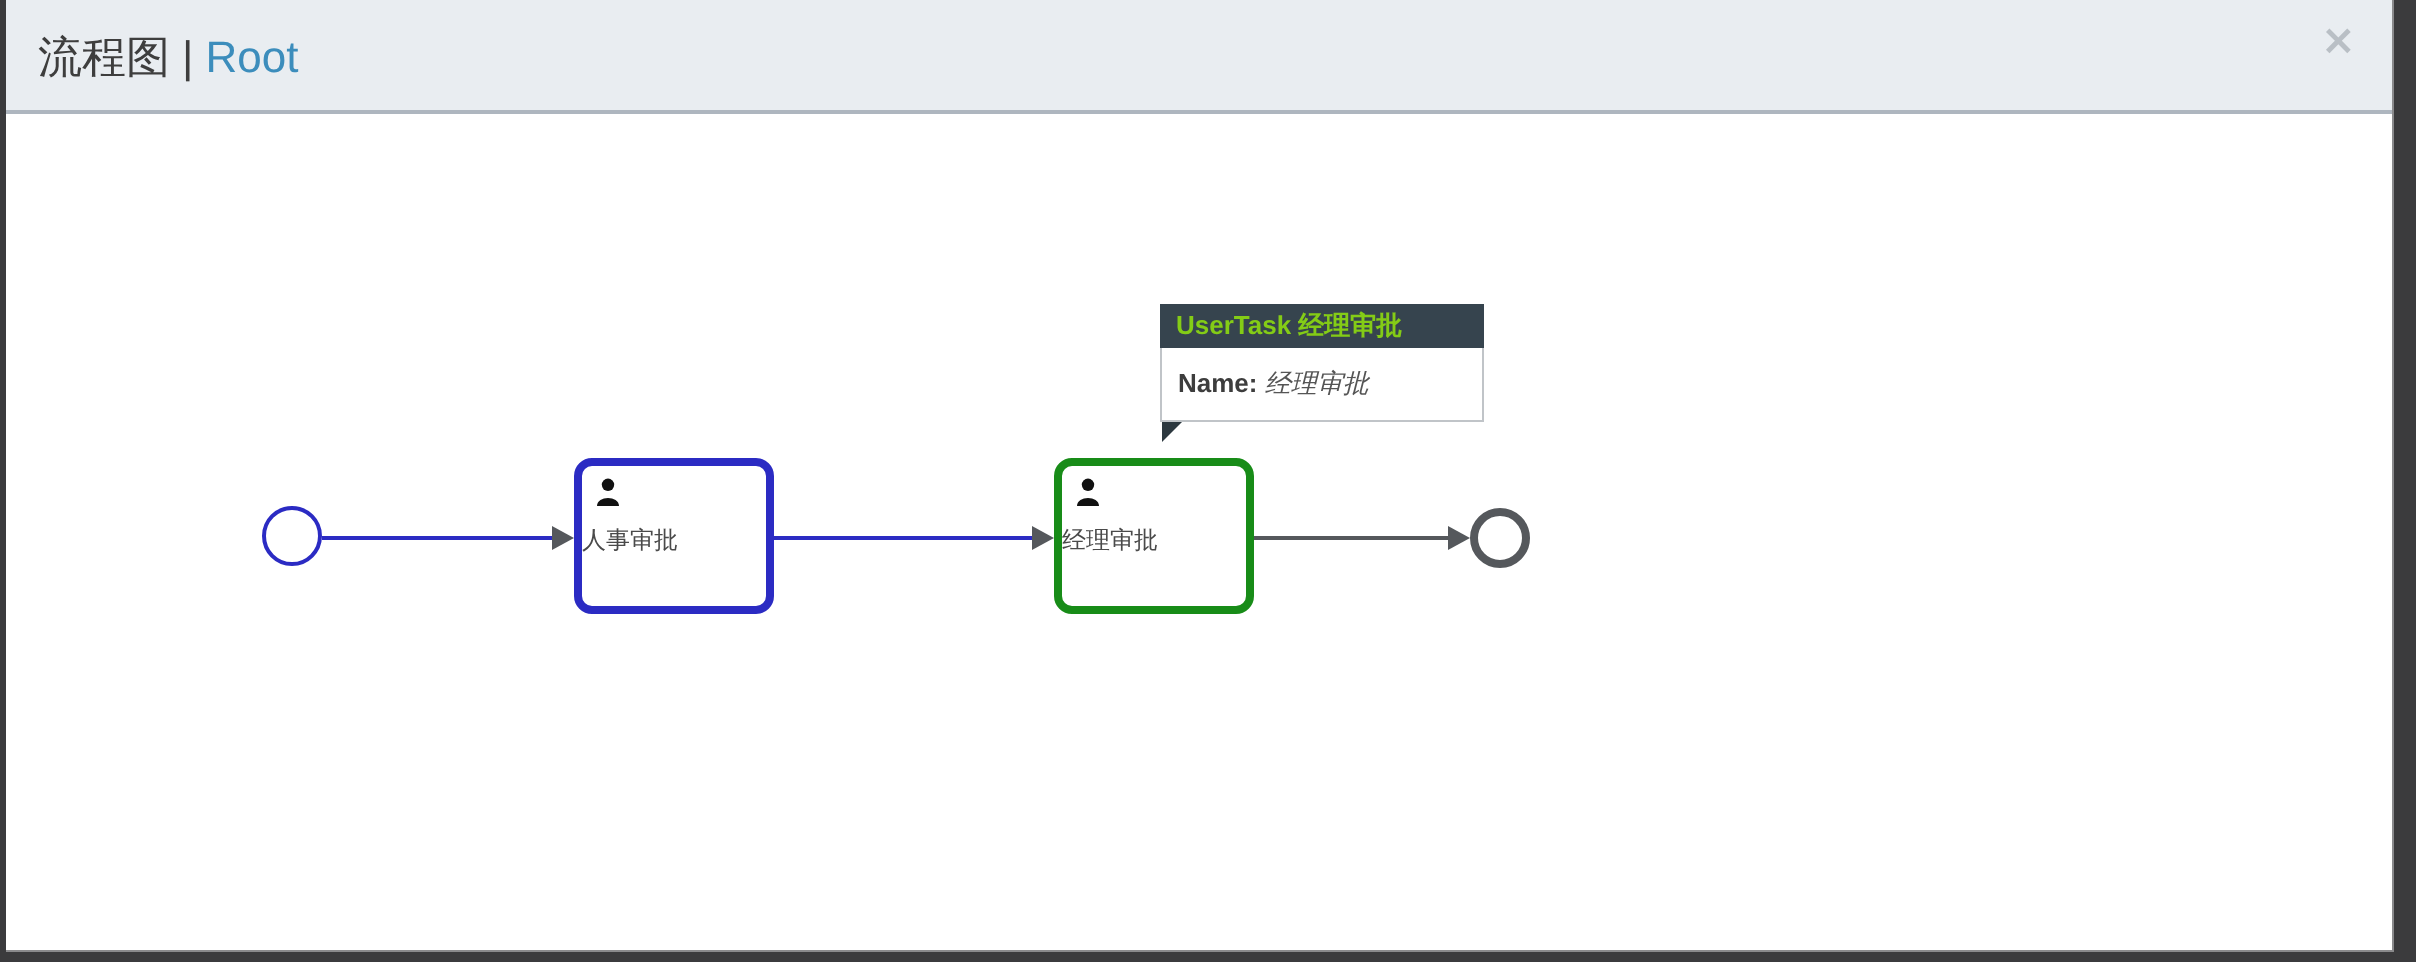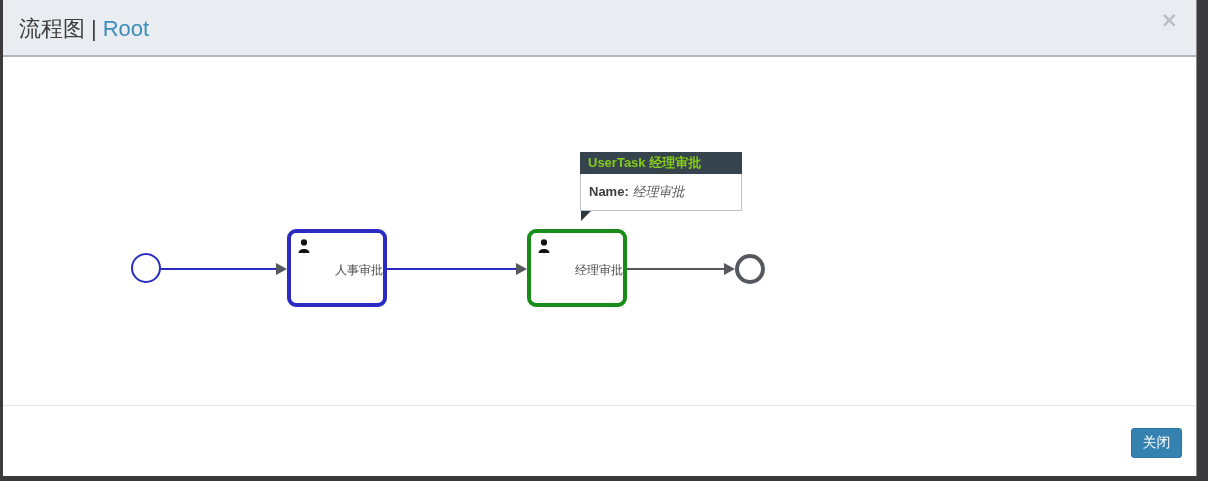--- a/index.html
+++ b/index.html
@@ -70,21 +70,21 @@
     border: 4px solid #55585c;
   }
   .task-node {
     position: absolute;
     width: 100px; height: 78px;
     top: 172px; 
     background: #ffffff;
     border-radius: 9px;
     display: flex;
     align-items: center;
-    justify-content: flex-end;
+    justify-content: flex-start;
   }
   .task-node.blue { left: 284px; border: 4px solid #2b2bc3; }
   .task-node.green { left: 524px; border: 4px solid #188c18; }
   .task-label {
     font-size: 12px;
     color: #4a4a4a;
     margin-top: 4px;
   }
   .user-icon {
     position: absolute;
@@ -219,18 +219,15 @@
           <div class="tooltip-row">
             <span class="lbl">Name:</span>
             <span class="val">经理审批</span>
           </div>
         </div>
         <div class="tooltip-tail"></div>
       </div>
 
     </div>
 
-    <div class="modal-footer">
-      <button class="btn-close">关闭</button>
-    </div>
 
   </div>
 </div>
 
 </body></html>

